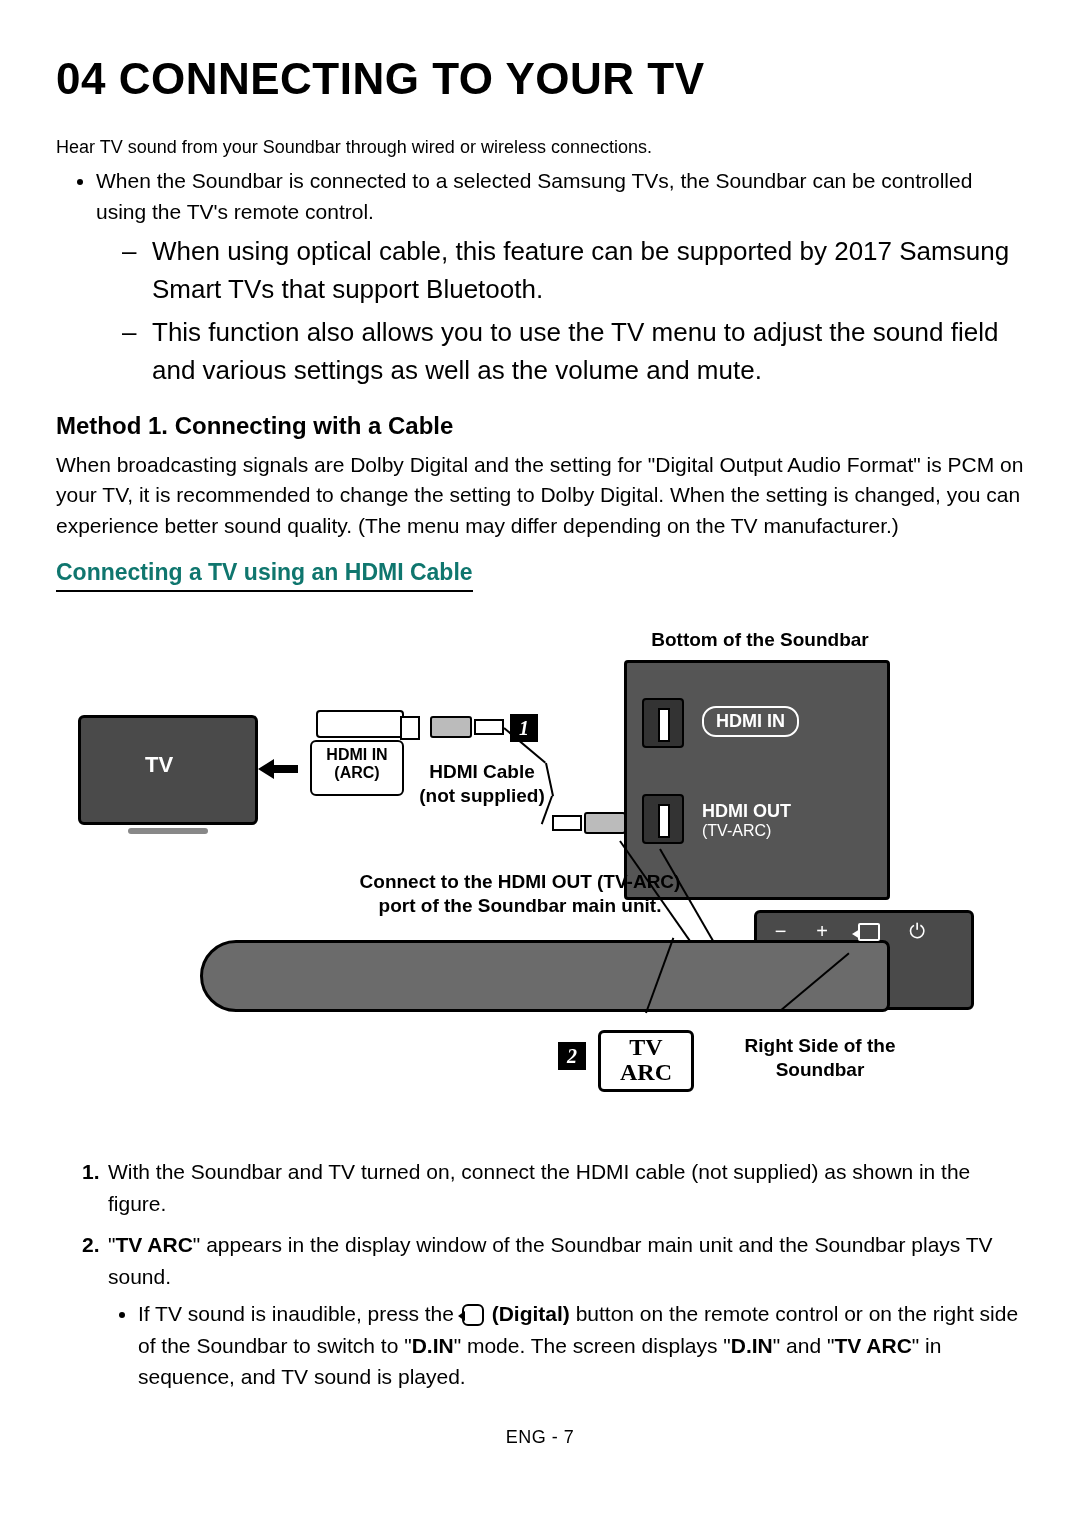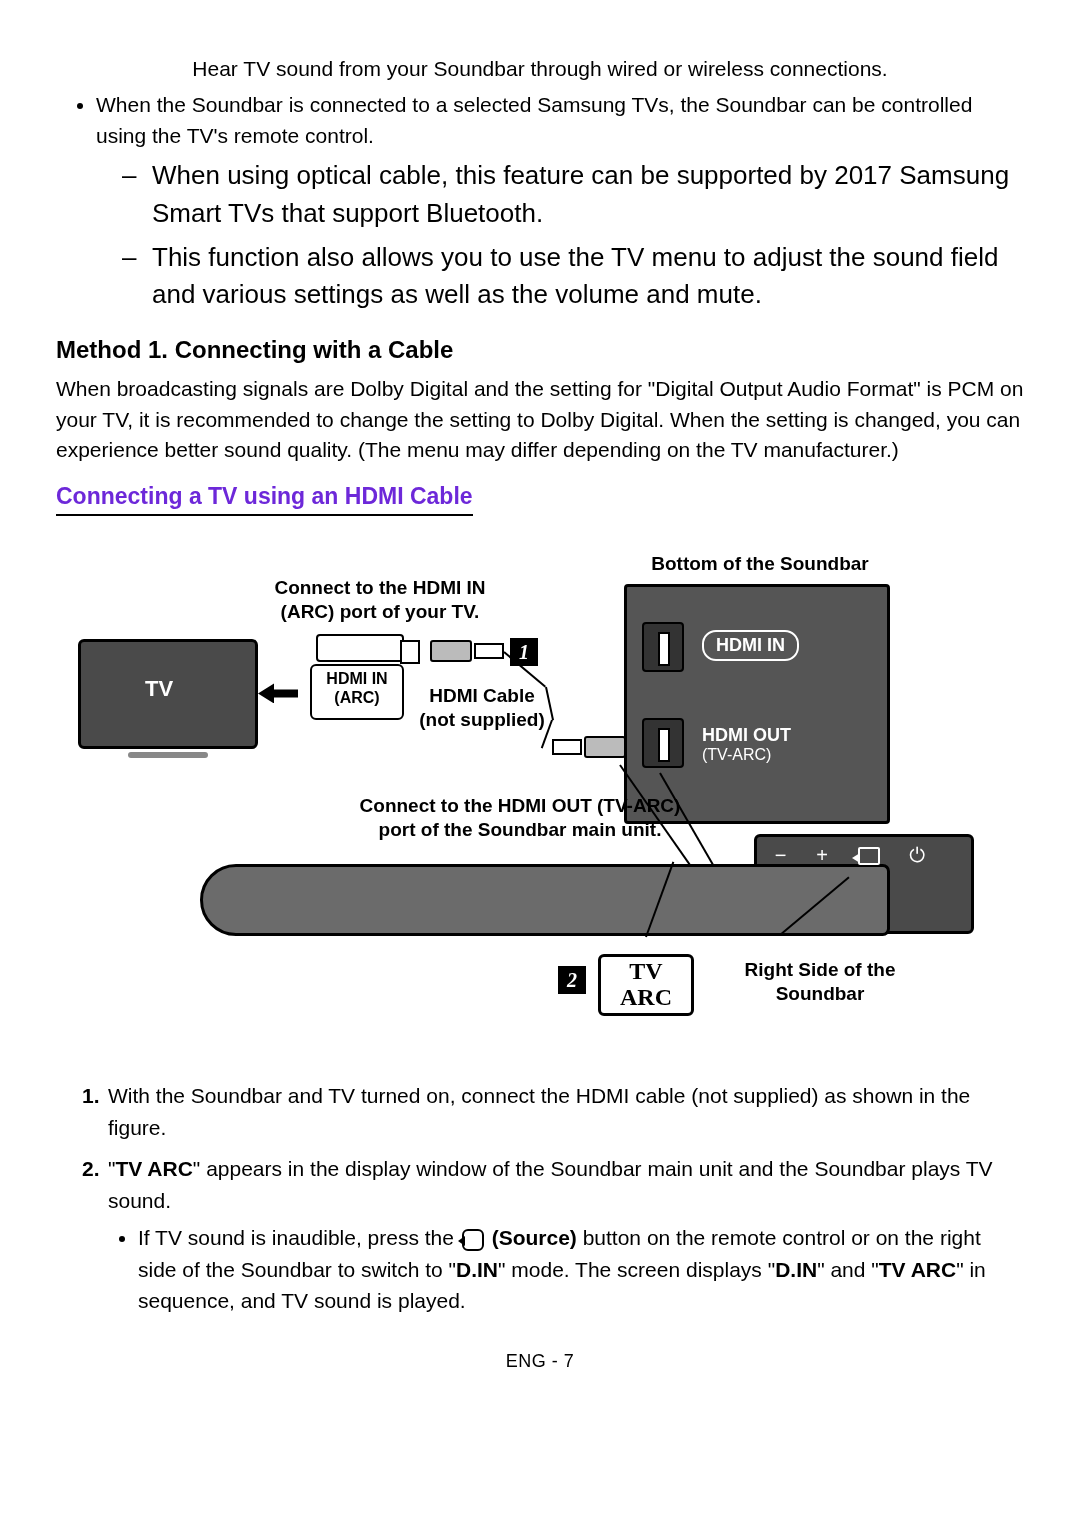--- a/index.html
+++ b/index.html
@@ -1,27 +1,27 @@
 <!DOCTYPE html>
 <html><head>
 <meta charset="utf-8">
 <style>
   * { box-sizing: border-box; margin: 0; padding: 0; }
   html, body { width: 1080px; background: #fff; font-family: Arial, Helvetica, sans-serif; color: #000; }
   .page { padding: 54px 56px 40px 56px; }
   .h1 { font-size: 44px; font-weight: 800; letter-spacing: 0.5px; margin-bottom: 30px; }
-  .intro { font-size: 21px; line-height: 1.45; margin-bottom: 4px; text-align: center; }
+  .intro { font-size: 18px; line-height: 1.45; margin-bottom: 4px; }
   ul.bullets { list-style: disc; padding-left: 40px; margin-top: 6px; }
   ul.bullets > li { font-size: 21px; line-height: 1.45; margin-bottom: 4px; }
   ul.dashes { list-style: none; padding-left: 26px; margin-top: 6px; }
   ul.dashes > li { font-size: 26px; line-height: 1.45; position: relative; padding-left: 30px; margin-bottom: 6px;}
   ul.dashes > li::before { content: "–"; position: absolute; left: 0; top: 0; }
   .h2 { font-size: 24px; font-weight: 800; margin-top: 22px; margin-bottom: 10px; }
   .para { font-size: 21px; line-height: 1.45; margin-bottom: 10px; }
-  .h3 { display:inline-block; font-size: 23px; font-weight: 800; color: #6d28d9; border-bottom: 2px solid #000; padding-bottom: 4px; margin-top: 8px; margin-bottom: 18px;}
+  .h3 { display:inline-block; font-size: 23px; font-weight: 800; color: #0f766e; border-bottom: 2px solid #000; padding-bottom: 4px; margin-top: 8px; margin-bottom: 18px;}
   .figure { position: relative; width: 960px; height: 520px; margin: 0 auto 6px auto; }
   .figure .lbl { position: absolute; font-weight: 800; font-size: 19px; text-align: center; line-height: 1.25; }
   .tv-box { position:absolute; left:18px; top:105px; width:180px; height:110px; border:3px solid #000; border-radius:6px; background:#4a4a4a;}
   .tv-text { position:absolute; color:#fff; font-weight:800; font-size:22px; left:85px; top:142px;}
   .tv-stand { position:absolute; left:68px; top:218px; width:80px; height:6px; background:#888; border-radius:3px;}
   .arrow-tv { position:absolute; left:198px; top:139px; width:52px; height:40px; }
   .arrow-tv::before { content:""; position:absolute; left:0; top:10px; width:40px; height:20px; background:#000; clip-path: polygon(0 50%, 40% 0, 40% 30%, 100% 30%, 100% 70%, 40% 70%, 40% 100%);}
   .hdmi-in-arc-tag { position:absolute; left:250px; top:130px; width:94px; height:56px; border:2px solid #000; border-radius:6px; background:#fff; text-align:center; padding-top:4px; font-weight:800; font-size:16px; line-height:1.15;}
   .hdmiport-box { position:absolute; left:256px; top:100px; width:88px; height:28px; border:2px solid #000; border-radius:4px; background:#fff;}
   .hdmiport-box::after{content:""; position:absolute; right:-18px; top:4px; width:16px; height:20px; border:2px solid #000; background:#fff;}
@@ -58,44 +58,41 @@
   ul.inner > li { font-size:21px; line-height:1.5;}
   .source-inline { display:inline-flex; align-items:center; vertical-align:middle; border:2px solid #000; border-radius:6px; padding:0 6px 0 12px; height:22px; position:relative; margin:0 2px;}
   .source-inline::before{content:""; position:absolute; left:-6px; top:5px; width:0;height:0;border-top:5px solid transparent;border-bottom:5px solid transparent;border-right:7px solid #000;}
   .footer { text-align:center; font-size:18px; margin-top:34px; letter-spacing:0.5px;}
   b { font-weight:700;}
 </style>
 </head>
 <body>
 
 <div class="page">
+  <div class="h1">04   CONNECTING TO YOUR TV</div>
 
   <div class="intro">Hear TV sound from your Soundbar through wired or wireless connections.</div>
   <ul class="bullets">
     <li>
       <span>When the Soundbar is connected to a selected Samsung TVs, the Soundbar can be controlled using the TV's remote control.</span>
       <ul class="dashes">
         <li>When using optical cable, this feature can be supported by 2017 Samsung Smart TVs that support Bluetooth.</li>
         <li>This function also allows you to use the TV menu to adjust the sound field and various settings as well as the volume and mute.</li>
       </ul>
     </li>
   </ul>
 
   <div class="h2">Method 1. Connecting with a Cable</div>
   <div class="para">When broadcasting signals are Dolby Digital and the setting for "Digital Output Audio Format" is PCM on your TV, it is recommended to change the setting to Dolby Digital. When the setting is changed, you can experience better sound quality. (The menu may differ depending on the TV manufacturer.)</div>
 
   <span class="h3">Connecting a TV using an HDMI Cable</span>
 
   
   <div class="figure">
 
-    <div class="lbl" style="left:200px; top:42px; width:240px;">
-      <span>Connect to the HDMI IN</span><br>
-      <span>(ARC) port of your TV.</span>
-    </div>
 
     <div class="tv-box"></div>
     <div class="tv-text">TV</div>
     <div class="tv-stand"></div>
     <div class="arrow-tv"></div>
 
     <div class="hdmiport-box"></div>
     <div class="hdmi-in-arc-tag">
       <span>HDMI IN</span><br>
       <span>(ARC)</span>
@@ -173,21 +170,21 @@
     <ol class="steps-ol">
       <li>
         <span class="num">1.</span>
         <span>With the Soundbar and TV turned on, connect the HDMI cable (not supplied) as shown in the figure.</span>
       </li>
       <li>
         <span class="num">2.</span>
         <span><span>"</span><b>TV ARC</b><span>" appears in the display window of the Soundbar main unit and the Soundbar plays TV sound.</span></span>
         <ul class="inner">
           <li>
-            <span>If TV sound is inaudible, press the </span><span class="source-inline"></span><b> (Source)</b><span> button on the remote control or on the right side of the Soundbar to switch to "</span><b>D.IN</b><span>" mode. The screen displays "</span><b>D.IN</b><span>" and "</span><b>TV ARC</b><span>" in sequence, and TV sound is played.</span>
+            <span>If TV sound is inaudible, press the </span><span class="source-inline"></span><b> (Digital)</b><span> button on the remote control or on the right side of the Soundbar to switch to "</span><b>D.IN</b><span>" mode. The screen displays "</span><b>D.IN</b><span>" and "</span><b>TV ARC</b><span>" in sequence, and TV sound is played.</span>
           </li>
         </ul>
       </li>
     </ol>
   </div>
 
   <div class="footer">ENG - 7</div>
 </div>
 
 </body></html>

